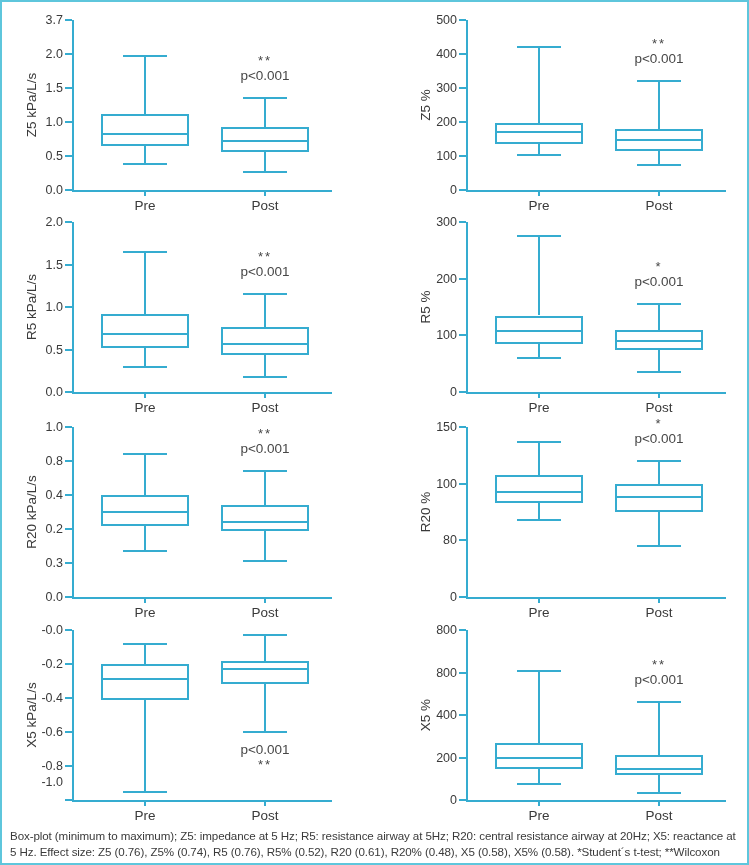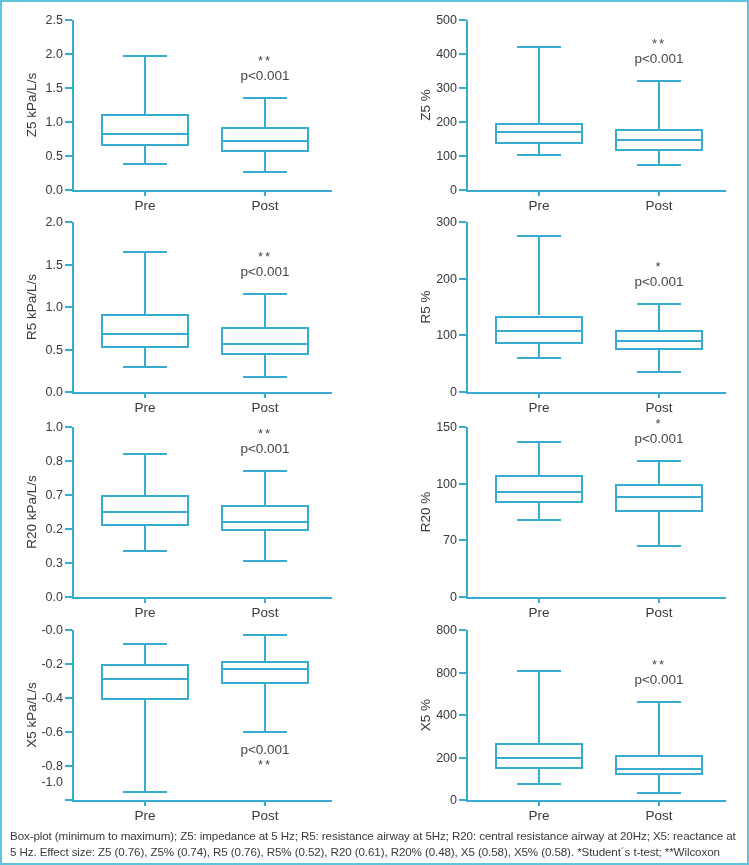--- a/index.html
+++ b/index.html
@@ -87,21 +87,21 @@
         <div class="ytick-label" style="left: 17px; top: 170px;">0.0</div>
         <div class="pline" style="left: 63px; top: 143px; width: 7px; height: 2px;"></div>
         <div class="ytick-label" style="left: 17px; top: 136px;">0.5</div>
         <div class="pline" style="left: 63px; top: 109px; width: 7px; height: 2px;"></div>
         <div class="ytick-label" style="left: 17px; top: 102px;">1.0</div>
         <div class="pline" style="left: 63px; top: 75px; width: 7px; height: 2px;"></div>
         <div class="ytick-label" style="left: 17px; top: 68px;">1.5</div>
         <div class="pline" style="left: 63px; top: 41px; width: 7px; height: 2px;"></div>
         <div class="ytick-label" style="left: 17px; top: 34px;">2.0</div>
         <div class="pline" style="left: 63px; top: 7px; width: 7px; height: 2px;"></div>
-        <div class="ytick-label" style="left: 17px; top: 0px;">2.5</div>
+        <div class="ytick-label" style="left: 17px; top: 0px;">3.7</div>
         <div class="ylabel" style="left: -55px; top: 83px;">Z5 kPa/L/s</div>
         <div class="pline" style="left: 142px; top: 180px; width: 2px; height: 4px;"></div>
         <div class="xtick-label" style="left: 108px; top: 186px;">Pre</div>
         <div class="pline" style="left: 142px; top: 44.04px; width: 2px; height: 57.8px;"></div>
         <div class="pline" style="left: 142px; top: 133.8px; width: 2px; height: 18.36px;"></div>
         <div class="pline" style="left: 121px; top: 43.04px; width: 44px; height: 2px;"></div>
         <div class="pline" style="left: 121px; top: 151.16px; width: 44px; height: 2px;"></div>
         <div class="box" style="left: 99px; top: 101.84px; width: 88px; height: 31.96px;"></div>
         <div class="pline" style="left: 101px; top: 121.24px; width: 84px; height: 2px;"></div>
         <div class="pline" style="left: 262px; top: 180px; width: 2px; height: 4px;"></div>
@@ -225,21 +225,21 @@
       <div class="panel" style="left: 0px; top: 417px;">
         <div class="pline" style="left: 70px; top: 8px; width: 2px; height: 172px;"></div>
         <div class="pline" style="left: 70px; top: 178px; width: 260px; height: 2px;"></div>
         <div class="pline" style="left: 63px; top: 177px; width: 7px; height: 2px;"></div>
         <div class="ytick-label" style="left: 17px; top: 170px;">0.0</div>
         <div class="pline" style="left: 63px; top: 143px; width: 7px; height: 2px;"></div>
         <div class="ytick-label" style="left: 17px; top: 136px;">0.3</div>
         <div class="pline" style="left: 63px; top: 109px; width: 7px; height: 2px;"></div>
         <div class="ytick-label" style="left: 17px; top: 102px;">0.2</div>
         <div class="pline" style="left: 63px; top: 75px; width: 7px; height: 2px;"></div>
-        <div class="ytick-label" style="left: 17px; top: 68px;">0.7</div>
+        <div class="ytick-label" style="left: 17px; top: 68px;">0.4</div>
         <div class="pline" style="left: 63px; top: 41px; width: 7px; height: 2px;"></div>
         <div class="ytick-label" style="left: 17px; top: 34px;">0.8</div>
         <div class="pline" style="left: 63px; top: 7px; width: 7px; height: 2px;"></div>
         <div class="ytick-label" style="left: 17px; top: 0px;">1.0</div>
         <div class="ylabel" style="left: -55px; top: 83px;">R20 kPa/L/s</div>
         <div class="pline" style="left: 142px; top: 180px; width: 2px; height: 4px;"></div>
         <div class="xtick-label" style="left: 108px; top: 186px;">Pre</div>
         <div class="pline" style="left: 142px; top: 35.2px; width: 2px; height: 40.8px;"></div>
         <div class="pline" style="left: 142px; top: 106.6px; width: 2px; height: 25.5px;"></div>
         <div class="pline" style="left: 121px; top: 34.2px; width: 44px; height: 2px;"></div>
@@ -258,21 +258,21 @@
           <div class="stars">**</div>
           <div class="pval">p&lt;0.001</div>
         </div>
       </div>
       <div class="panel" style="left: 375px; top: 417px;">
         <div class="pline" style="left: 89px; top: 8px; width: 2px; height: 172px;"></div>
         <div class="pline" style="left: 89px; top: 178px; width: 260px; height: 2px;"></div>
         <div class="pline" style="left: 82px; top: 177px; width: 7px; height: 2px;"></div>
         <div class="ytick-label" style="left: 36px; top: 170px;">0</div>
         <div class="pline" style="left: 82px; top: 120.333px; width: 7px; height: 2px;"></div>
-        <div class="ytick-label" style="left: 36px; top: 113.333px;">70</div>
+        <div class="ytick-label" style="left: 36px; top: 113.333px;">80</div>
         <div class="pline" style="left: 82px; top: 63.6667px; width: 7px; height: 2px;"></div>
         <div class="ytick-label" style="left: 36px; top: 56.6667px;">100</div>
         <div class="pline" style="left: 82px; top: 7px; width: 7px; height: 2px;"></div>
         <div class="ytick-label" style="left: 36px; top: 0px;">150</div>
         <div class="ylabel" style="left: -36px; top: 83px;">R20 %</div>
         <div class="pline" style="left: 161px; top: 180px; width: 2px; height: 4px;"></div>
         <div class="xtick-label" style="left: 127px; top: 186px;">Pre</div>
         <div class="pline" style="left: 161px; top: 22.7333px; width: 2px; height: 32.8667px;"></div>
         <div class="pline" style="left: 161px; top: 83.9333px; width: 2px; height: 17px;"></div>
         <div class="pline" style="left: 140px; top: 21.7333px; width: 44px; height: 2px;"></div>

